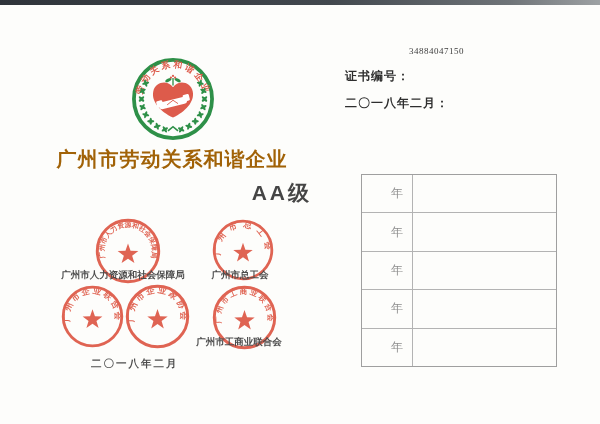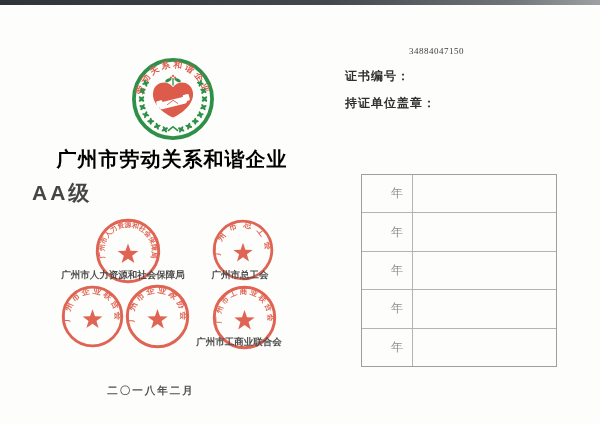--- a/index.html
+++ b/index.html
@@ -9,44 +9,44 @@
     font-family:"Liberation Sans", sans-serif;
   }
   .scan-strip{
     position:absolute; left:0; top:0; width:600px; height:5px;
     background:linear-gradient(to right,#2f343a 0%,#42484e 55%,#6f7478 85%,#9da1a3 100%);
   }
   
   .emblem{position:absolute; left:131px; top:57px; width:84px; height:84px;}
   .title1{
     position:absolute; left:32px; top:146px; width:280px; text-align:center;
-    font-size:20px; font-weight:600; color:#000000; letter-spacing:1px; white-space:nowrap;
+    font-size:20px; font-weight:600; color:#a16207; letter-spacing:1px; white-space:nowrap;
   }
   .title2{
-    position:absolute; left:32px; top:179px; width:280px; text-align:left;
+    position:absolute; left:32px; top:179px; width:280px; text-align:right;
     font-size:21px; font-weight:600; color:#454545; letter-spacing:3px;
   }
   .seal{position:absolute;}
   .seal svg{display:block; width:100%; height:100%;}
   .seal1{left:95px;  top:218px; width:66px; height:66px;}
   .seal2{left:212px; top:219px; width:62px; height:62px;}
   .seal3{left:61px;  top:285px; width:63px; height:63px;}
   .seal4{left:125px; top:284px; width:65px; height:65px;}
   .seal5{left:212px; top:285px; width:65px; height:65px;}
   .seal-label{
     position:absolute; font-size:9.5px; font-weight:700; color:#4b4b4b;
     text-align:center; white-space:nowrap;
   }
   .label1{left:58px;  top:269px; width:130px;}
   .label2{left:205px; top:269px; width:70px;}
   .label3{left:56px;  top:336px; width:136px;}
   .label4{left:196px; top:336px; width:86px;}
   .issue-date{
-    position:absolute; left:91px; top:357px; width:120px; text-align:center;
-    font-size:10.5px; color:#4e4e4e; letter-spacing:2px; font-weight:600;margin-top:27px;
+    position:absolute; left:91px; top:357px; width:120px; 
+    font-size:10.5px; color:#4e4e4e; letter-spacing:2px; font-weight:600;
   }
   
   .field-label{
     position:absolute; font-size:12px; font-weight:700; color:#2e2e2e; letter-spacing:1px;
     white-space:nowrap;
   }
   .cert-no-label{left:345px; top:40px;margin-top:28px;}
   .holder-label{left:345px; top:95px;}
   .cert-no-value{
     position:absolute; left:409px; top:46px; font-size:9px; color:#3c3c3c;
@@ -173,21 +173,21 @@
 
   <div class="seal-label label1">广州市人力资源和社会保障局</div>
   <div class="seal-label label2">广州市总工会</div>
   <div class="seal-label label4">广州市工商业联合会</div>
 
   <div class="issue-date">二〇一八年二月</div>
 
   <div class="field-label cert-no-label">证书编号：</div>
   <div class="cert-no-value">34884047150</div>
 
-  <div class="field-label holder-label">持证单位盖章：</div>
+  <div class="field-label holder-label">二〇一八年二月：</div>
 
 
   <div class="cert-table" id="certTable">
       <div class="row">
         <div class="cell-year">年</div>
         <div class="cell-blank"></div>
       </div>
       <div class="row">
         <div class="cell-year">年</div>
         <div class="cell-blank"></div>

